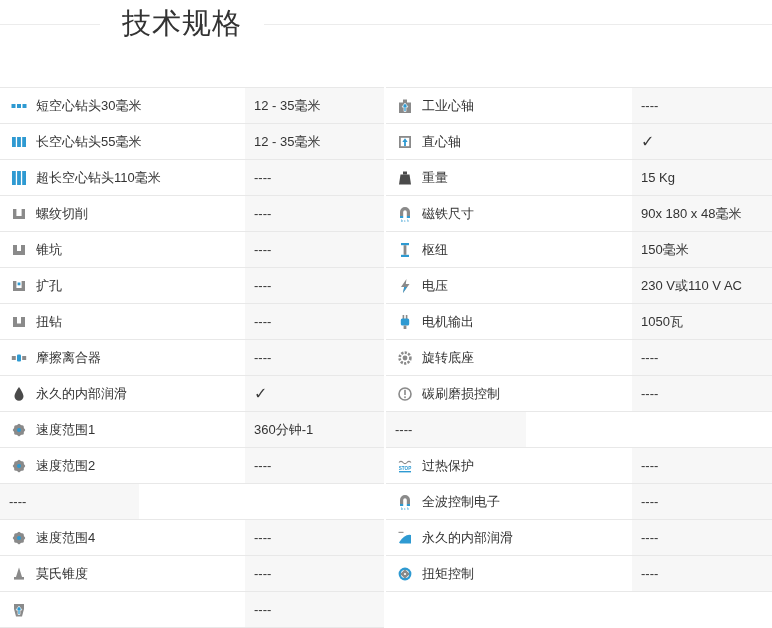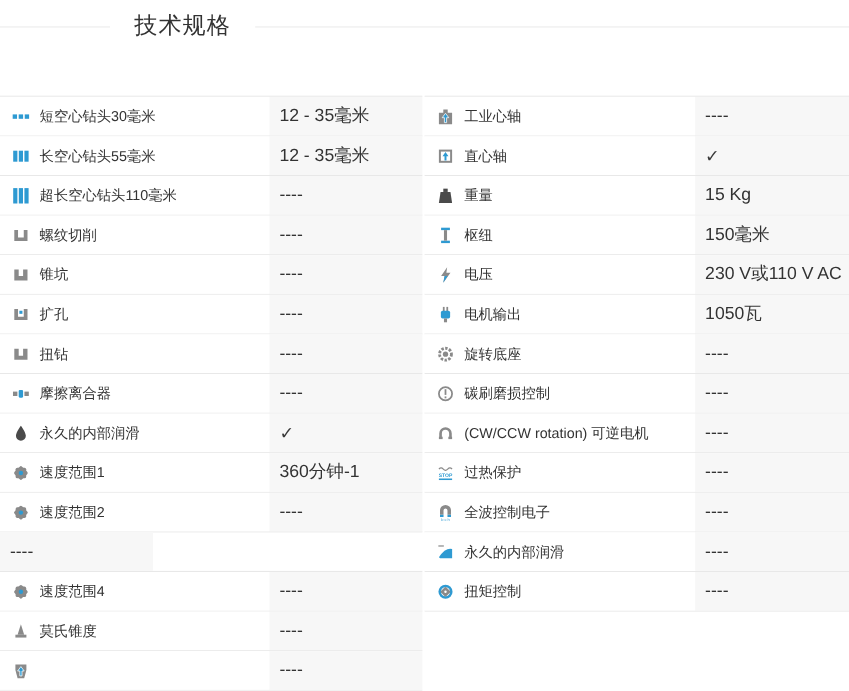--- a/index.html
+++ b/index.html
@@ -14,21 +14,21 @@
   
   .title-section { position: relative; height: 87px; }
   .title-line {
     position: absolute; top: 24px; left: 0; right: 0;
     height: 1px; background: #ececec;
   }
   .page-title {
     position: absolute; top: 0; left: 100px;
     margin: 0; padding: 0 22px;
     background: #fff;
-    font-size: 21px; font-weight: 400; letter-spacing: 1px;
+    font-size: 29px; font-weight: 400; letter-spacing: 1px;
     line-height: 47px; color: #333;
   }
   
   .tables { display: flex; }
   .spec-table { border-top: 1px solid #e8e8e8; }
   .spec-table.left  { width: 384px; margin-right: 2px; text-align: center; }
   .spec-table.right { width: 386px; }
   .row {
     display: flex; height: 36px;
     border-bottom: 1px solid #e8e8e8;
@@ -46,21 +46,21 @@
   .icon svg { width: 16px; height: 16px; display: block; }
   .label {
     font-size: 13px; color: #333;
     white-space: nowrap; overflow: hidden; text-overflow: ellipsis;
   }
   .value-cell {
     width: 139px; flex: none;
     background: #f7f7f7;
     display: flex; align-items: center;
     padding-left: 9px;
-    font-size: 16px; color: #333;
+    font-size: 13px; color: #333;
     white-space: nowrap;
   }
   .spec-table.right .value-cell { width: 140px; }
   .value-cell.check { font-size: 16px; font-weight: 700; color: #3a3a3a; }
 </style>
 </head>
 <body>
 
 <div class="title-section">
   <div class="title-line"></div>
@@ -281,20 +281,34 @@
             </svg>
           </span>
           <span class="label">重量</span>
         </div>
         <div class="value-cell">15 Kg</div>
       </div>
       <div class="row">
         <div class="label-cell">
           <span class="icon">
             <svg viewBox="0 0 16 16" xmlns="http://www.w3.org/2000/svg">
+              <path d="M3 10 V6 a5 5 0 0 1 10 0 v4 h-3.2 V6 a1.8 1.8 0 0 0 -3.6 0 v4 Z" fill="#8a8a8a"></path>
+              <rect x="3" y="10" width="3.2" height="2" fill="#2e9ad2"></rect>
+              <rect x="9.8" y="10" width="3.2" height="2" fill="#2e9ad2"></rect>
+              <text x="8" y="15.5" font-size="3.6" fill="#2e9ad2" text-anchor="middle">b c h</text>
+            </svg>
+          </span>
+          <span class="label">磁铁尺寸</span>
+        </div>
+        <div class="value-cell">90x 180 x 48毫米</div>
+      </div>
+      <div class="row">
+        <div class="label-cell">
+          <span class="icon">
+            <svg viewBox="0 0 16 16" xmlns="http://www.w3.org/2000/svg">
               <rect x="4" y="1" width="8" height="2.2" fill="#2e9ad2"></rect>
               <rect x="4" y="12.8" width="8" height="2.2" fill="#2e9ad2"></rect>
               <rect x="6.6" y="3.2" width="2.8" height="9.6" fill="#8a8a8a"></rect>
             </svg>
           </span>
           <span class="label">枢纽</span>
         </div>
         <div class="value-cell">150毫米</div>
       </div>
       <div class="row">
@@ -342,30 +356,20 @@
               <circle cx="8" cy="8" r="6" fill="none" stroke="#8a8a8a" stroke-width="1.6"></circle>
               <rect x="7.2" y="3.8" width="1.6" height="5.2" fill="#8a8a8a"></rect>
               <rect x="7.2" y="10.4" width="1.6" height="1.7" fill="#8a8a8a"></rect>
             </svg>
           </span>
           <span class="label">碳刷磨损控制</span>
         </div>
         <div class="value-cell">----</div>
       </div>
       <div class="row">
-        <div class="label-cell">
-          <span class="icon">
-            <svg viewBox="0 0 16 16" xmlns="http://www.w3.org/2000/svg">
-              <path d="M3.5 12 V8 a4.5 4.5 0 0 1 9 0 v4" fill="none" stroke="#8a8a8a" stroke-width="2.4"></path>
-              <rect x="2" y="11" width="3.4" height="2.2" fill="#8a8a8a"></rect>
-              <rect x="10.6" y="11" width="3.4" height="2.2" fill="#8a8a8a"></rect>
-            </svg>
-          </span>
-          <span class="label">(CW/CCW rotation) 可逆电机</span>
-        </div>
         <div class="value-cell">----</div>
       </div>
       <div class="row">
         <div class="label-cell">
           <span class="icon">
             <svg viewBox="0 0 16 16" xmlns="http://www.w3.org/2000/svg">
               <path d="M2 4.5 q2 -2.2 4 0 t4 0 t4 0" stroke="#8a8a8a" fill="none" stroke-width="1.1"></path>
               <text x="8" y="11.5" font-size="4.6" font-weight="bold" fill="#2e9ad2" text-anchor="middle">STOP</text>
               <rect x="2" y="13" width="12" height="1.4" fill="#2e9ad2"></rect>
             </svg>

